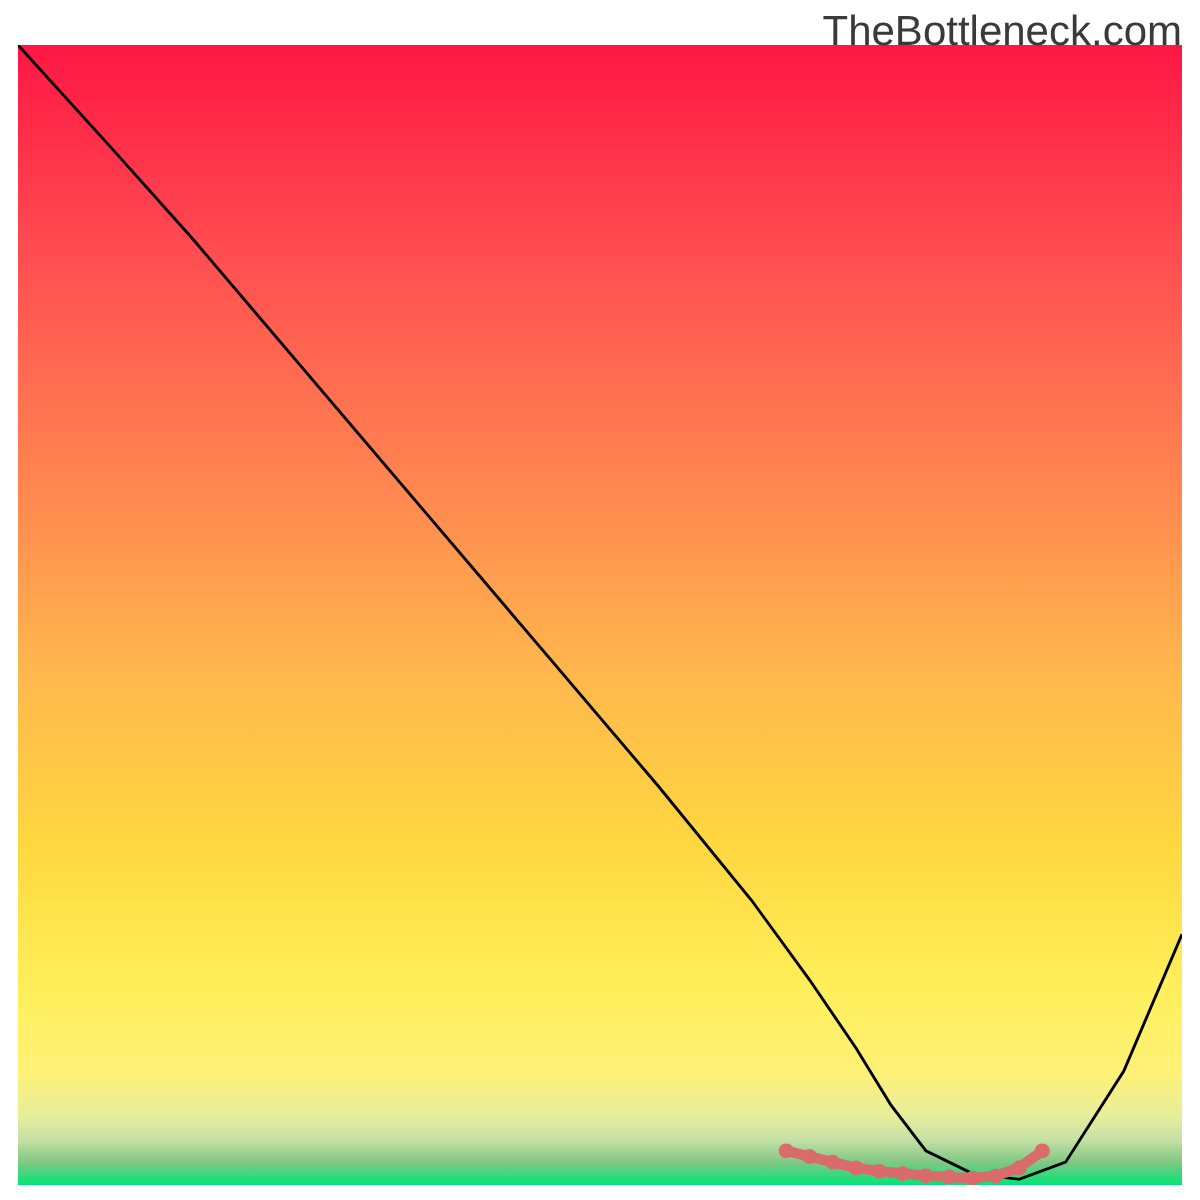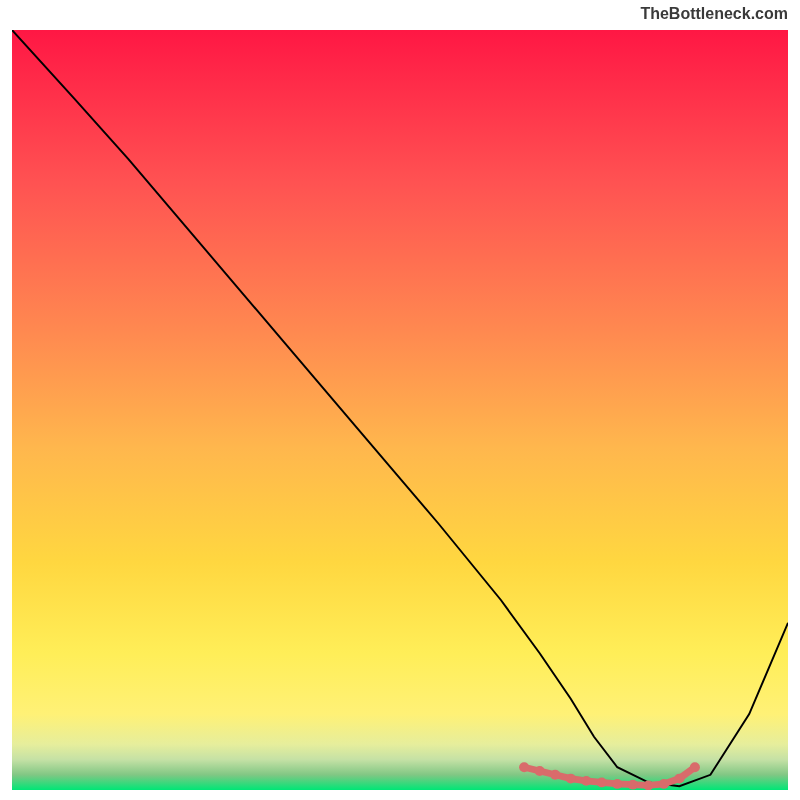--- a/index.html
+++ b/index.html
@@ -8,23 +8,23 @@
     height: 800px;
     background: #ffffff;
     position: relative;
     overflow: hidden;
     font-family: Arial, sans-serif;
   }
   .attribution {
     position: absolute;
     top: 5px;
     right: 12px;
-    font-size: 16px;
+    font-size: 28px;
     color: #3a3a3a;
-    font-weight: 700;
+    font-weight: 400;
     z-index: 10;
   }
   .chart-area {
     position: absolute;
     top: 30px;
     left: 12px;
     width: 776px;
     height: 760px;
   }
   .gradient-bg {

